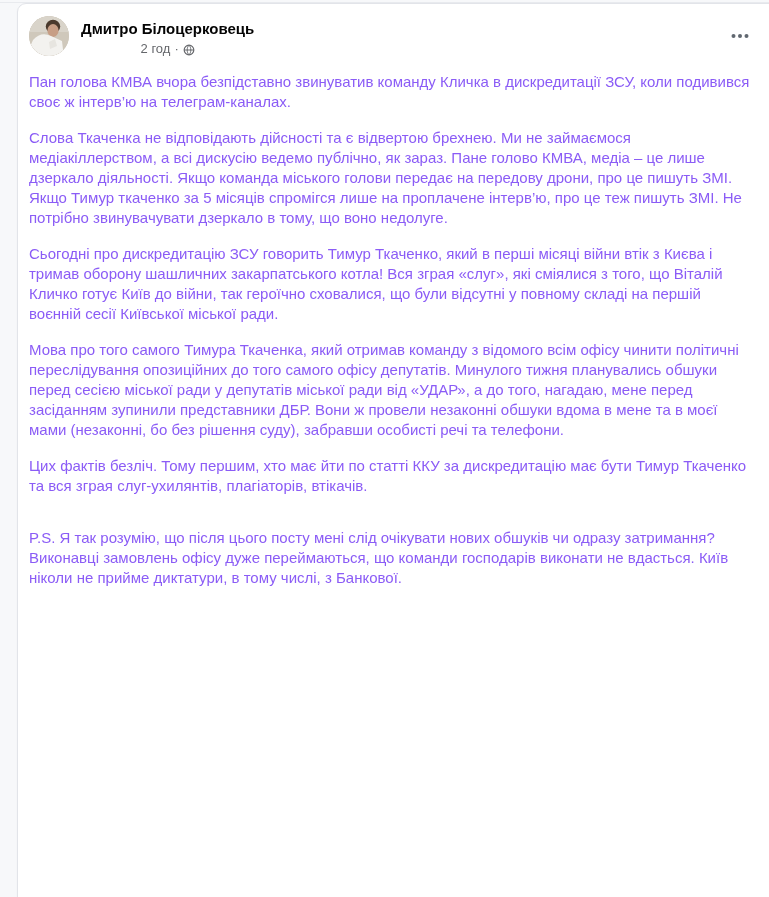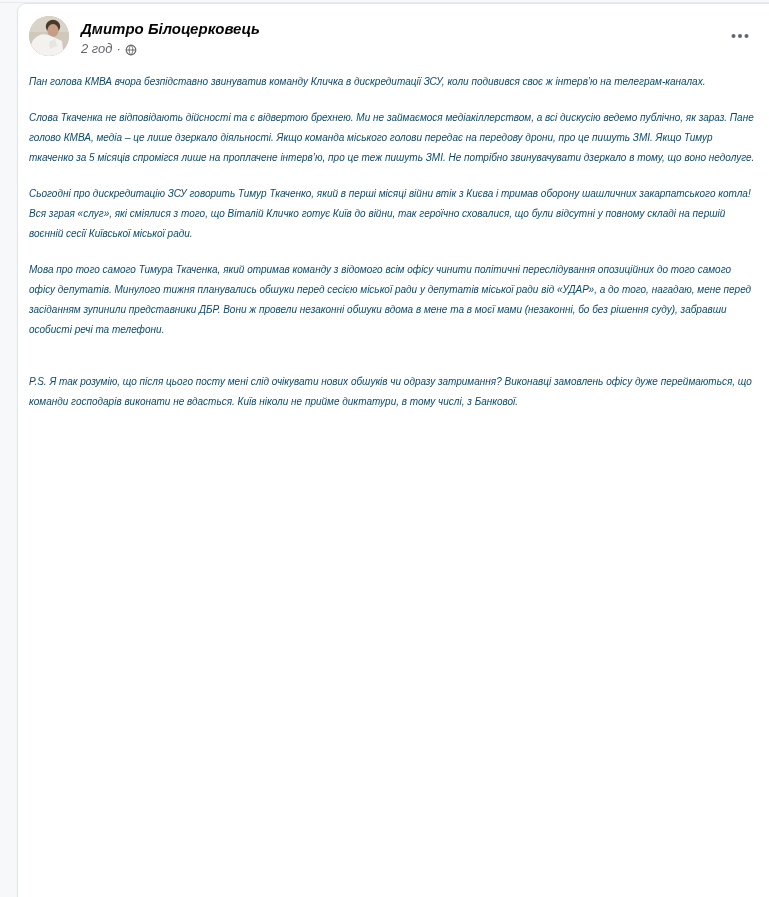--- a/index.html
+++ b/index.html
@@ -9,21 +9,20 @@
     height: 897px;
     overflow: hidden;
     background: #f7f8fa;
     font-family: "Liberation Sans", "DejaVu Sans", sans-serif;
     -webkit-font-smoothing: antialiased;
   }
   .page {
     position: relative;
     width: 769px;
     height: 669px;
-    font-style: italic;
   }
   .top-hairline {
     position: absolute;
     top: 2px; left: 0;
     width: 100%; height: 1px;
     background: #e8eaee;
   }
   .post-card {
     position: absolute;
     top: 3px; left: 17px;
@@ -59,41 +58,42 @@
     cursor: pointer;
   }
   .meta-row {
     display: flex;
     align-items: center;
     gap: 4px;
     margin-top: 3px;
     font-size: 13px;
     line-height: 16px;
     color: #65676b;
+    justify-content: center;
   }
   .meta-time { cursor: pointer; }
   .meta-sep { color: #65676b; }
   .globe { display: inline-flex; margin-top: 1px; }
   .menu-btn {
     position: absolute;
     top: 16px; left: 704px;
     width: 36px; height: 36px;
     border-radius: 50%;
     display: flex;
     align-items: center;
     justify-content: center;
     cursor: pointer;
   }
   .post-body {
     box-sizing: content-box;
     width: 728px;
     padding: 15px 0 24px 11px;
-    font-size: 10px;
+    font-size: 15px;
     line-height: 20px;
-    color: #0c4a6e;
+    color: #8b5cf6;
   }
   .post-body p {
     margin: 0 0 16px 0;
     white-space: pre-line;
   }
   .post-body p:last-child { margin-bottom: 0; margin-top: 32px; }
 </style>
 </head>
 <body>
 
@@ -146,17 +146,18 @@
           </svg>
         </span>
       </div>
     </div>
 
     <div class="post-body">
       <p>Пан голова КМВА вчора безпідставно звинуватив команду Кличка в дискредитації ЗСУ, коли подивився своє ж інтерв’ю на телеграм-каналах.</p>
       <p>Слова Ткаченка не відповідають дійсності та є відвертою брехнею. Ми не займаємося медіакіллерством, а всі дискусію ведемо публічно, як зараз. Пане голово КМВА, медіа – це лише дзеркало діяльності. Якщо команда міського голови передає на передову дрони, про це пишуть ЗМІ. Якщо Тимур ткаченко за 5 місяців спромігся лише на проплачене інтерв’ю, про це теж пишуть ЗМІ. Не потрібно звинувачувати дзеркало в тому, що воно недолуге.</p>
       <p>Сьогодні про дискредитацію ЗСУ говорить Тимур Ткаченко, який в перші місяці війни втік з Києва і тримав оборону шашличних закарпатського котла! Вся зграя «слуг», які сміялися з того, що Віталій Кличко готує Київ до війни, так героїчно сховалися, що були відсутні у повному складі на першій воєнній сесії Київської міської ради.</p>
       <p>Мова про того самого Тимура Ткаченка, який отримав команду з відомого всім офісу чинити політичні переслідування опозиційних до того самого офісу депутатів. Минулого тижня планувались обшуки перед сесією міської ради у депутатів міської ради від «УДАР», а до того, нагадаю, мене перед засіданням зупинили представники ДБР. Вони ж провели незаконні обшуки вдома в мене та в моєї мами (незаконні, бо без рішення суду), забравши особисті речі та телефони.</p>
+      <p>Цих фактів безліч. Тому першим, хто має йти по статті ККУ за дискредитацію має бути Тимур Ткаченко та вся зграя слуг-ухилянтів, плагіаторів, втікачів.</p>
       <p>P.S. Я так розумію, що після цього посту мені слід очікувати нових обшуків чи одразу затримання? Виконавці замовлень офісу дуже переймаються, що команди господарів виконати не вдасться. Київ ніколи не прийме диктатури, в тому числі, з Банкової.</p>
     </div>
 
   </div>
 </div>
 
 </body></html>

